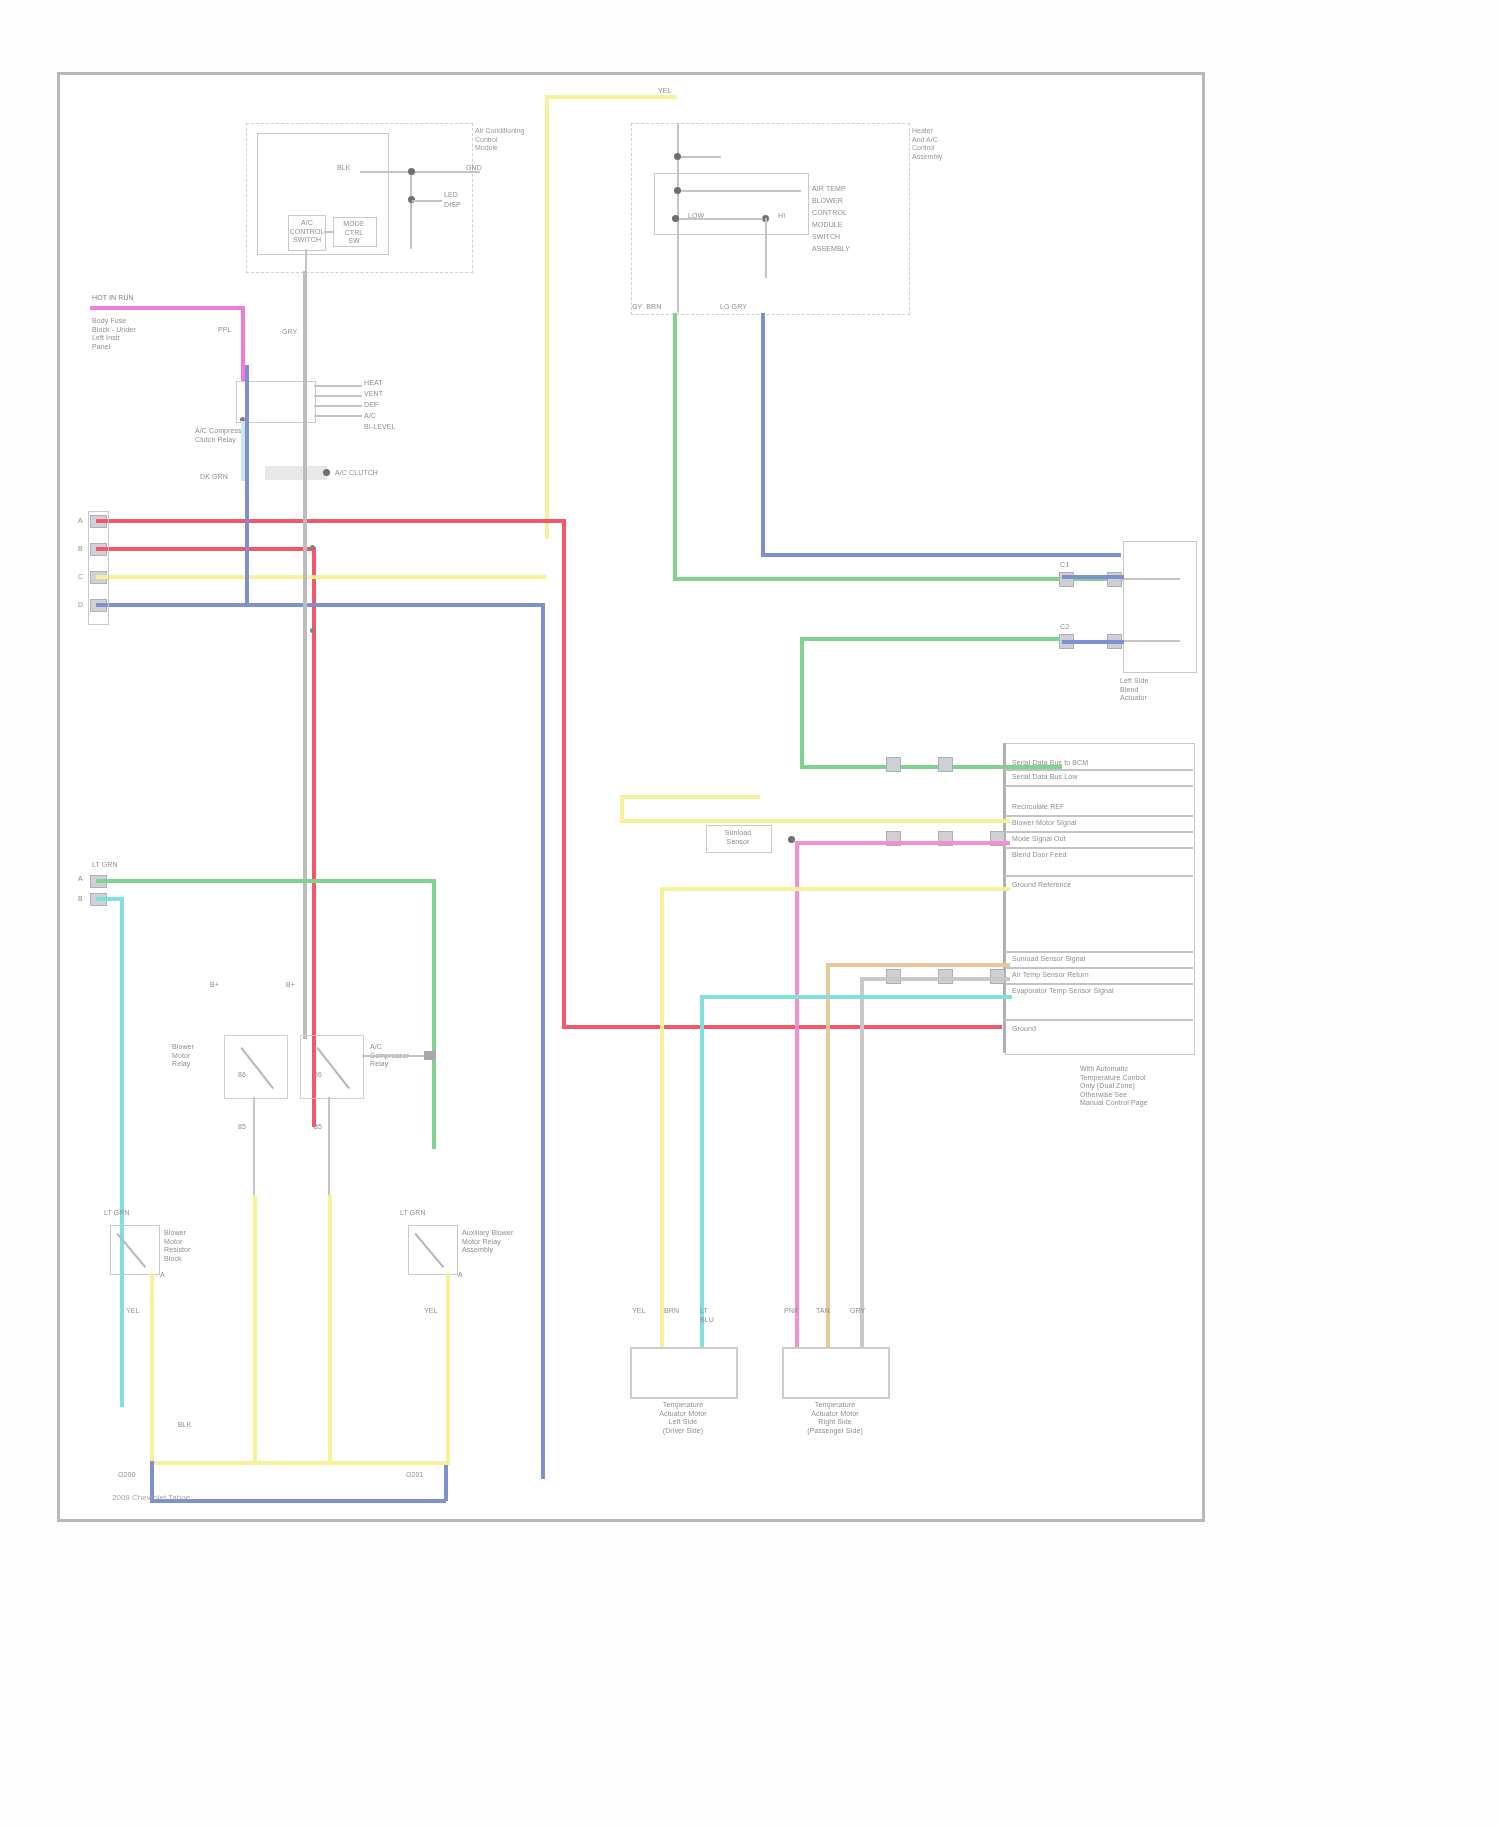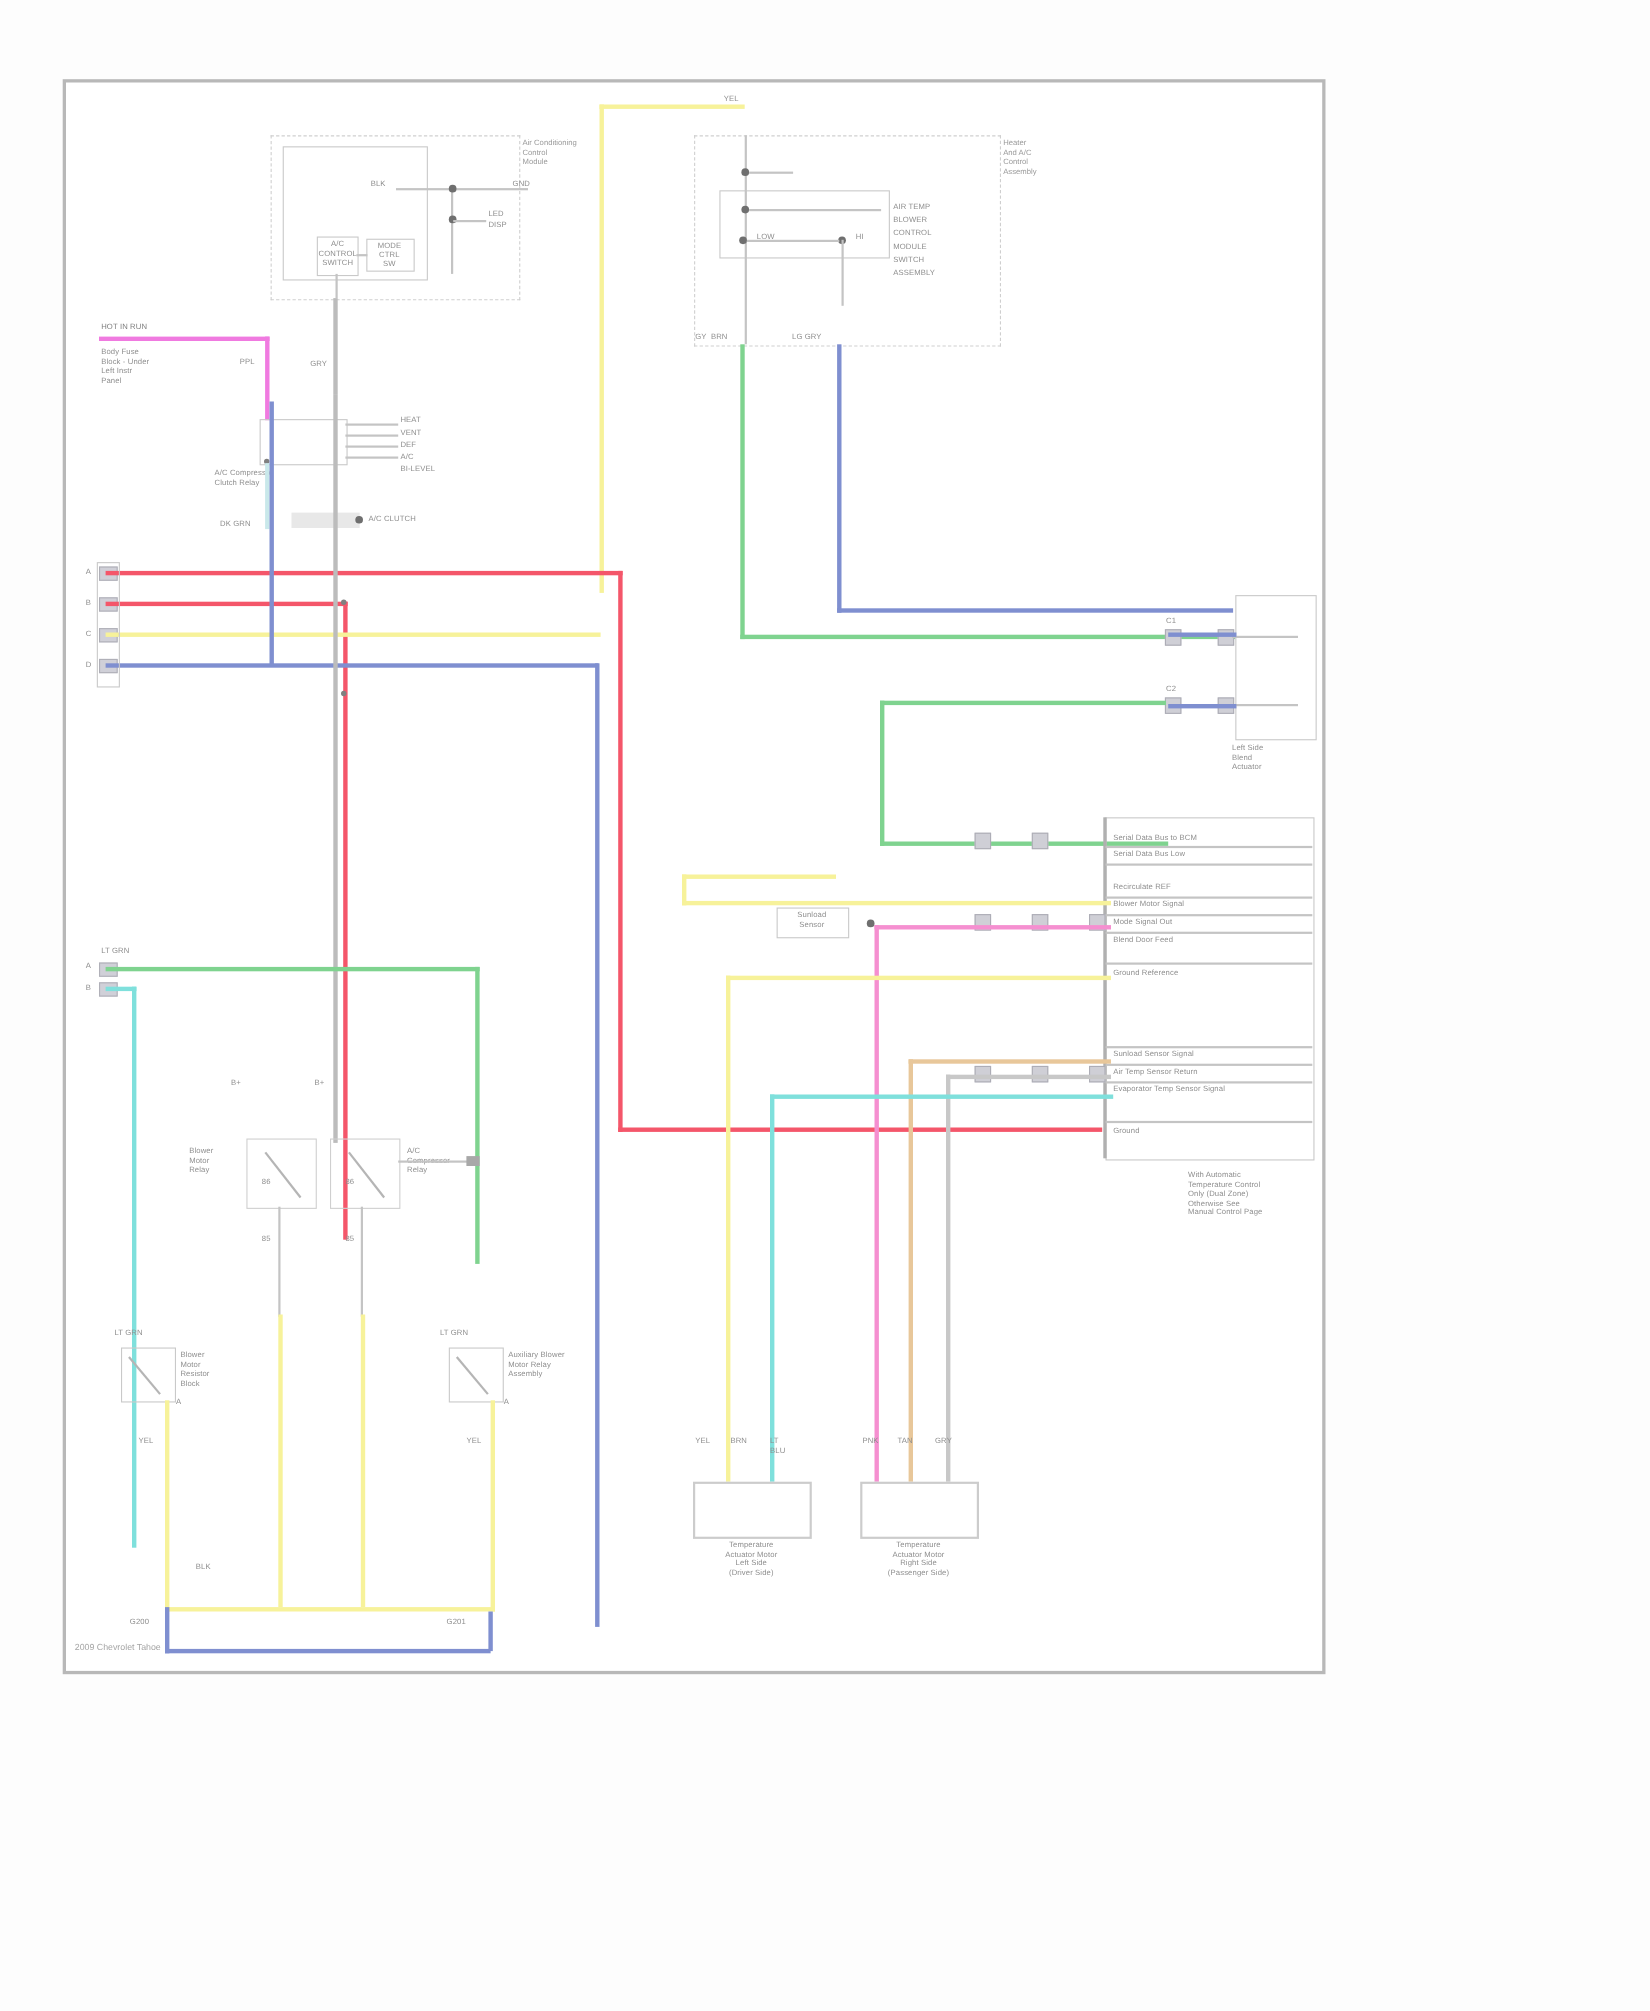--- a/index.html
+++ b/index.html
@@ -18,21 +18,21 @@
   .pin2{position:absolute;width:13px;height:13px;background:#cfcfd6;border:1px solid #adadb6;}
   .dot{position:absolute;width:7px;height:7px;border-radius:50%;background:#6f6f6f;}
   .node{position:absolute;width:5px;height:5px;border-radius:50%;background:#808080;}
   .ln{position:absolute;background:#c4c4c4;}
   .lnh{height:1.5px;}
   .lnv{width:1.5px;}
   .ln2{position:absolute;background:#a8a8a8;}
   .motor{position:absolute;border:2px solid #cccccc;background:#ffffff;}
   .swbox{position:absolute;border:1.5px solid #cfcfcf;}
   .diag{position:absolute;background:#b5b5b5;height:1.5px;transform-origin:0 0;}
-  .footer{position:absolute;color:#a5a5a5;font-size:8px;}
+  .footer{position:absolute;color:#a5a5a5;font-size:8px;margin-left:44px;}
   .title{position:absolute;color:#999;font-size:7px;line-height:8.5px;white-space:pre;}
 </style>
 </head>
 <body>
 
 <div id="page">
   <div id="sheet">
 
     <div class="boxd" style="left:186px;top:48px;width:225px;height:148px;"></div>
     <div class="box" style="left:197px;top:58px;width:130px;height:120px;"></div>

